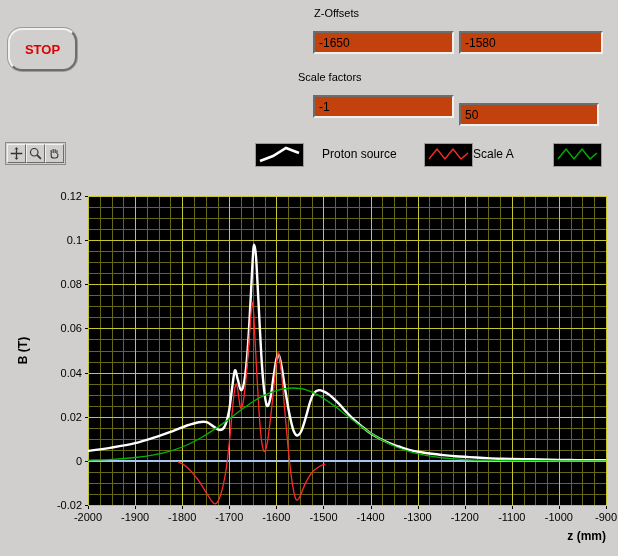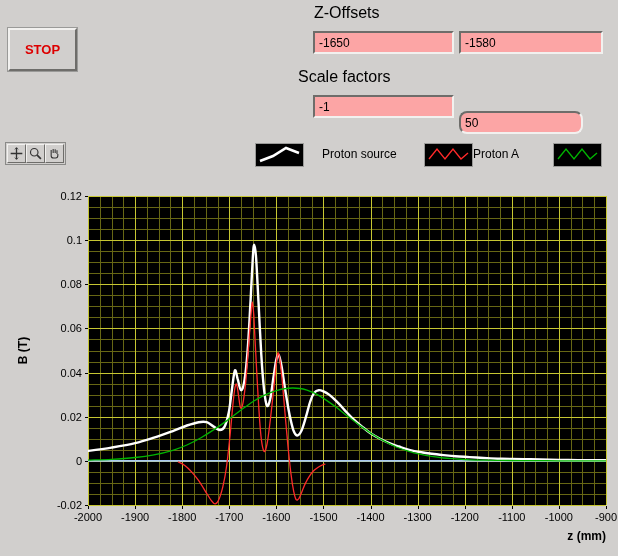--- a/index.html
+++ b/index.html
@@ -10,24 +10,25 @@
   .raised{
     border-top:2px solid #f2f1ef;border-left:2px solid #f2f1ef;
     border-bottom:2px solid #6e6d6a;border-right:2px solid #6e6d6a;
     background:#d1cfcd;box-sizing:border-box;
   }
   .stop-btn{
     position:absolute;left:8px;top:28px;width:69px;height:43px;
     font-family:"Liberation Sans",sans-serif;font-weight:bold;font-size:13px;
     display:flex;align-items:center;justify-content:center;cursor:pointer;
     box-shadow:0 0 0 1px #9a9a98;
-  }
-  .lbl{position:absolute;font-size:16px;line-height:14px;}
+    border-radius:14px;
+  }
+  .lbl{position:absolute;font-size:11px;line-height:14px;}
   .field{
-    position:absolute;height:23px;box-sizing:border-box;background:#fca5a5;
+    position:absolute;height:23px;box-sizing:border-box;background:#c2410c;
     border-top:2px solid #6e6d6a;border-left:2px solid #6e6d6a;
     border-bottom:2px solid #f2f1ef;border-right:2px solid #f2f1ef;
     font-family:"Liberation Sans",sans-serif;font-size:12px;padding:1px 4px;color:#000;
   }
   .toolbar{
     position:absolute;left:5px;top:142px;display:flex;
     border:1px solid #8a8a88;background:#d1cfcd;padding:1px;
   }
   .tool-btn{
     width:19px;height:19px;display:flex;align-items:center;justify-content:center;
@@ -52,21 +53,21 @@
 <div id="app" style="background-color: rgb(209, 207, 205);">
 
   <button class="stop-btn raised" style="color: rgb(221, 0, 0);">STOP</button>
 
   <div class="lbl" style="left:314px;top:6px">Z-Offsets</div>
   <input class="field" style="left: 313px; top: 31px; width: 141px;" value="-1650">
   <input class="field" style="left: 459px; top: 31px; width: 144px;" value="-1580">
 
   <div class="lbl" style="left:298px;top:70px">Scale factors</div>
   <input class="field" style="left: 313px; top: 95px; width: 141px;" value="-1">
-  <input class="field" style="left: 459px; top: 111px; width: 124px; border-radius: 8px;" value="50">
+  <input class="field" style="left: 459px; top: 103px; width: 140px;" value="50">
 
   <div class="toolbar">
     <button class="tool-btn" title="">
       <svg width="15" height="15" viewBox="0 0 18 18">
         <path d="M9,2 V16 M2,9 H16" stroke="#333" stroke-width="1.6" fill="none"></path>
         <path d="M9,2 l-2,2 M9,2 l2,2 M9,16 l-2,-2 M9,16 l2,-2" stroke="#333" stroke-width="1" fill="none"></path>
       </svg>
     </button>
     <button class="tool-btn">
       <svg width="15" height="15" viewBox="0 0 18 18">
@@ -87,21 +88,21 @@
     </svg>
   </div>
 
   <div class="legend-text" style="left:322px">Proton source</div>
   <div class="legend-sample" style="left:424px">
     <svg width="47" height="22" viewBox="0 0 47 22">
       <polyline points="4,15 12,5 20,15 28,5 36,15 43,9" fill="none" stroke="#ff2a2a" stroke-width="1.4"></polyline>
     </svg>
   </div>
 
-  <div class="legend-text" style="left:473px">Proton A</div>
+  <div class="legend-text" style="left:473px">Scale A</div>
   <div class="legend-sample" style="left:553px">
     <svg width="47" height="22" viewBox="0 0 47 22">
       <polyline points="4,15 12,5 20,15 28,5 36,15 43,9" fill="none" stroke="#00b400" stroke-width="1.4"></polyline>
     </svg>
   </div>
 
   <svg id="plot-svg" width="618" height="391" viewBox="0 0 618 391">
       <rect x="88" y="31" width="518" height="309" fill="#000000"></rect>
       <g stroke="#676714" stroke-width="1">
         <line x1="88.5" y1="31" x2="88.5" y2="340"></line>

